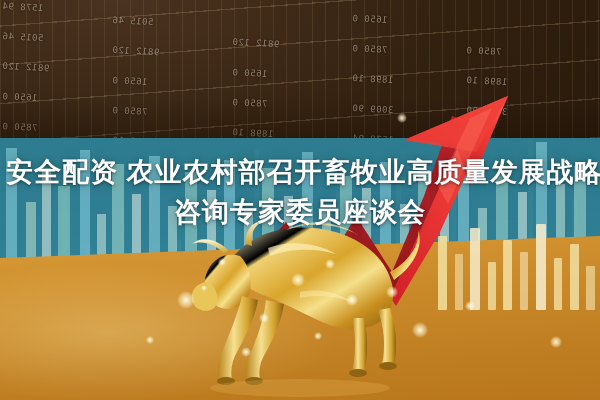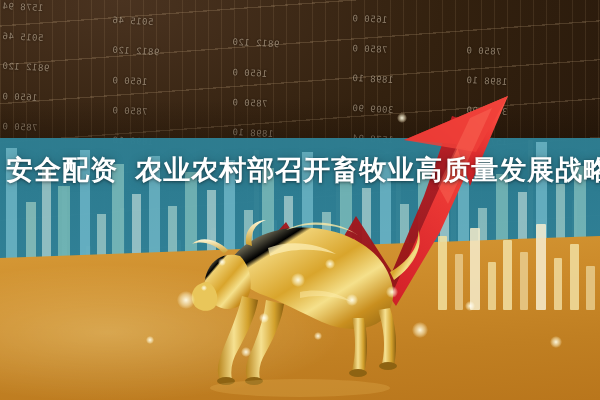--- a/index.html
+++ b/index.html
@@ -79,21 +79,21 @@
   #title-block{
     position:absolute;left:0;right:0;top:152px;
     text-align:center;pointer-events:none;
   }
   .tline{
     color:#ffffff;font-weight:bold;
     font-size:27px;line-height:40px;letter-spacing:1px;
     text-shadow:0 1px 3px rgba(0,0,0,.45), 0 0 10px rgba(0,0,0,.25);
     white-space:nowrap;
   }
-  #line1{padding-left:6px;font-family:Liberation Mono, monospace;}
+  #line1{padding-left:6px;}
   #line2{}
 
   
   #dark-fade{
     top:100px;height:50px;bottom:auto;
     background:linear-gradient(180deg,rgba(20,10,2,0) 0%,rgba(20,10,2,.35) 100%);
   }
 </style>
 </head>
 <body>
@@ -304,15 +304,16 @@
       <div class="bokeh" style="left: 465px; top: 301px; width: 10px; height: 10px;"></div>
       <div class="bokeh" style="left: 146px; top: 336px; width: 8px; height: 8px;"></div>
       <div class="bokeh" style="left: 550px; top: 336px; width: 12px; height: 12px;"></div>
       <div class="bokeh" style="left: 241px; top: 347px; width: 10px; height: 10px;"></div>
       <div class="bokeh" style="left: 397px; top: 113px; width: 10px; height: 10px;"></div>
       <div class="bokeh" style="left: 201px; top: 285px; width: 6px; height: 6px;"></div>
     </div>
 
   <div id="title-block">
     <div class="tline" id="line1">安全配资 农业农村部召开畜牧业高质量发展战略</div>
+    <div class="tline" id="line2">咨询专家委员座谈会</div>
   </div>
 
 </div>
 
 </body></html>

